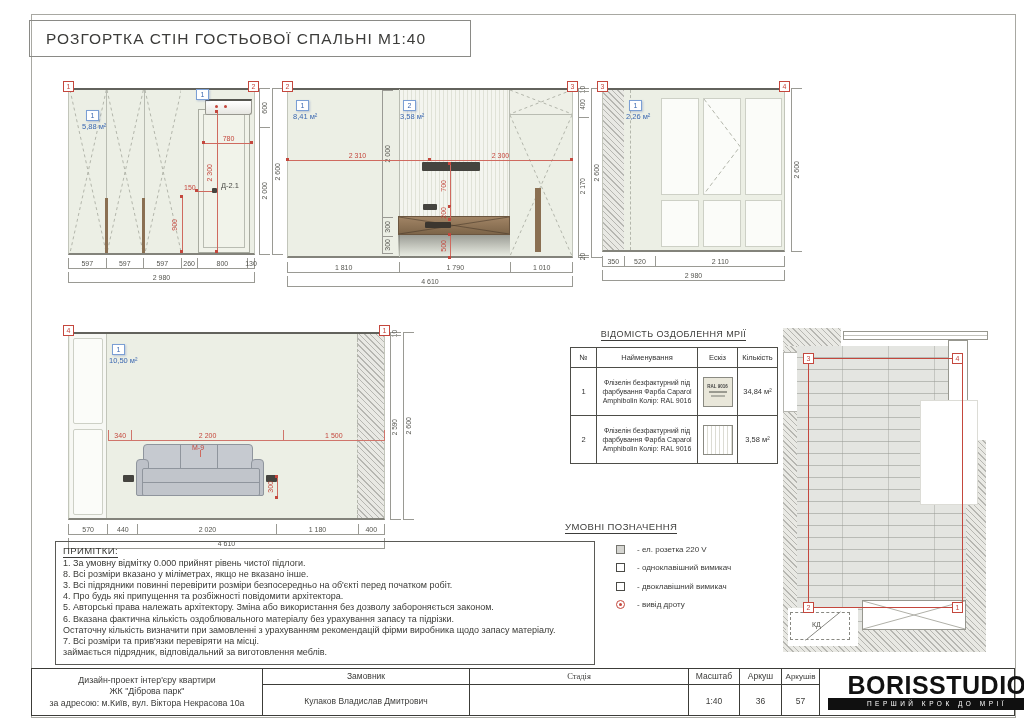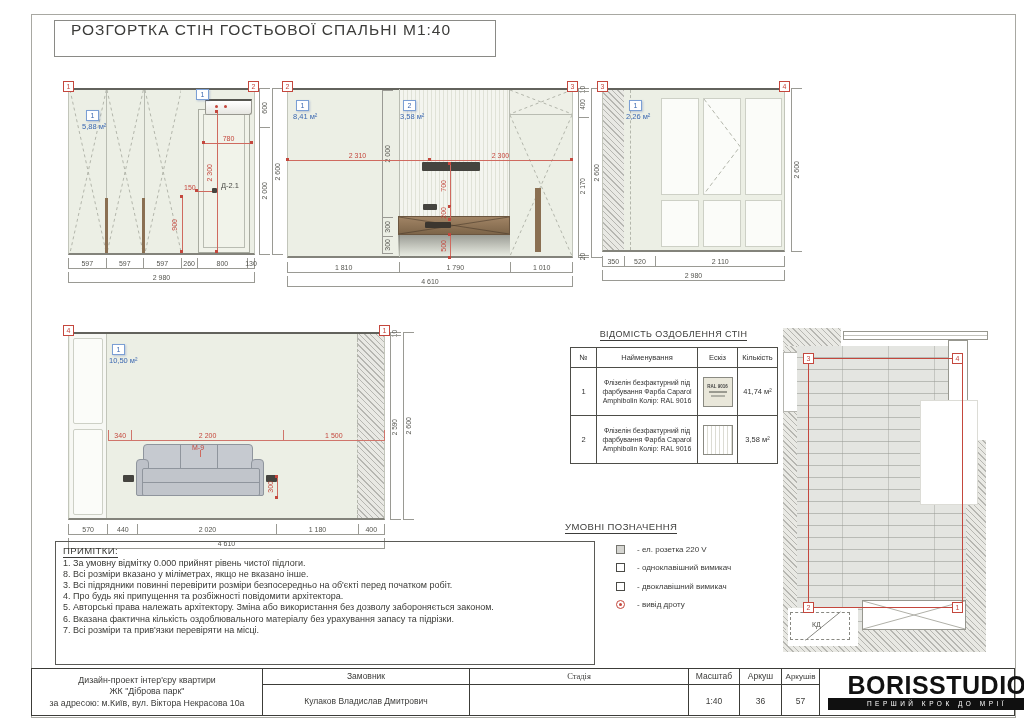--- a/index.html
+++ b/index.html
@@ -56,21 +56,21 @@
   .logo-big{font-size:25px;font-weight:700;letter-spacing:.5px;color:#111;text-align:center;line-height:26px;}
   .logo-bar{margin:0 8px;background:#101010;color:#fff;font-size:6.5px;letter-spacing:3.5px;text-align:center;line-height:12px;height:12px;}
 </style>
 </head>
 <body>
 
 <div id="sheet">
 
   <div class="frame" style="left:31px;top:14px;width:983px;height:702px;"></div>
 
-  <div class="abs" style="left:54px;top:20px;width:442px;height:37px;border:1px solid #8a8a86;box-sizing:border-box;display:flex;">
+  <div class="abs" style="left:29px;top:20px;width:442px;height:37px;border:1px solid #8a8a86;box-sizing:border-box;display:flex;align-items:center;">
     <span style="padding-left:16px;font-size:15.5px;letter-spacing:1px;color:#3c3c3a;">РОЗГОРТКА СТІН ГОСТЬОВОЇ СПАЛЬНІ М1:40</span>
   </div>
 
   <div>
     <div class="wall" style="left:68px;top:88px;width:187px;height:167px;"></div>
 
     <div class="abs" style="left:70px;top:90px;width:111px;height:163px;display:flex;">
       <div style="flex:1;position:relative;border-right:1px solid #b9bcb2;">
           <svg class="xsvg" viewBox="0 0 100 100" preserveAspectRatio="none">
             <line x1="0" y1="0" x2="100" y2="100"></line>
@@ -413,21 +413,21 @@
     </div>
     <div class="dimh" style="left:68px;top:538px;width:317px;">
       <div class="seg" style="width:317px;">
           <span>4 610</span>
         </div>
     </div>
   </div>
 
   <div>
     <div class="abs" style="left:570px;top:329px;width:207px;text-align:center;font-size:9px;">
-      <span class="utitle">ВІДОМІСТЬ ОЗДОБЛЕННЯ СТІН</span>
+      <span class="utitle">ВІДОМІСТЬ ОЗДОБЛЕННЯ МРІЇ</span>
     </div>
     <table class="sched" style="left:570px;top:347px;width:207px;">
       <colgroup>
           <col style="width:26px;">
           <col style="width:101px;">
           <col style="width:40px;">
           <col style="width:40px;">
         </colgroup>
       <tbody>
           <tr style="height:20px;">
@@ -439,21 +439,21 @@
       <tr style="height:48px;">
         <td>1</td>
         <td style="font-size:7px;line-height:1.3;">Флізелін безфактурний під фарбування Фарба Caparol Amphibolin Колір: RAL 9016</td>
         <td>
               <div class="swatch" style="background:#e9e7da;position:relative;">
           <div style="font-size:4.5px;font-weight:700;color:#444;padding-top:6px;text-align:center;">RAL 9016</div>
           <div style="margin:2px auto 0;width:18px;height:2px;background:#9a9a90;"></div>
           <div style="margin:2px auto 0;width:14px;height:2px;background:#b0b0a6;"></div>
         </div>
             </td>
-        <td>41,74 м²</td>
+        <td>34,84 м²</td>
       </tr>
       <tr style="height:48px;">
         <td>2</td>
         <td style="font-size:7px;line-height:1.3;">Флізелін безфактурний під фарбування Фарба Caparol Amphibolin Колір: RAL 9016</td>
         <td>
               <div class="swatch" style="background:repeating-linear-gradient(90deg,#ffffff 0 3px,#dcdcd4 3px 4px);"></div>
             </td>
         <td>3,58 м²</td>
       </tr>
     </tbody>
@@ -487,21 +487,23 @@
   </div>
 
   <div class="notes" style="left:55px;top:541px;width:540px;height:124px;">
     <div><span class="utitle" style="font-size:9.5px;">ПРИМІТКИ:</span></div>
     <div>1. За умовну відмітку 0.000 прийнят рівень чистої підлоги.</div>
     <div>8. Всі розміри вказано у міліметрах, якщо не вказано інше.</div>
     <div>3. Всі підрядники повинні перевірити розміри безпосередньо на об'єкті перед початком робіт.</div>
     <div>4. Про будь які припущення та розбіжності повідомити архітектора.</div>
     <div>5. Авторські права належать архітектору. Зміна або використання без дозволу забороняється законом.</div>
     <div>6. Вказана фактична кількість оздоблювального матеріалу без урахування запасу та підрізки.</div>
+    <div>Остаточну кількість визначити при замовленні з урахуванням рекомендацій фірми виробника щодо запасу матеріалу.</div>
     <div>7. Всі розміри та прив'язки перевіряти на місці.</div>
+    <div>займається підрядник, відповідальний за виготовлення меблів.</div>
   </div>
 
   <div>
     <div class="abs hatch" style="left:783px;top:328px;width:58px;height:18px;"></div>
     <div class="abs" style="left:843px;top:331px;width:145px;height:9px;background:#fff;border:1px solid #97978f;box-sizing:border-box;">
       <div style="position:absolute;left:0;right:0;top:3px;height:1px;background:#c2c2bc;"></div>
     </div>
     <div class="abs hatch" style="left:783px;top:346px;width:14px;height:286px;"></div>
     <div class="abs" style="left:783px;top:352px;width:22px;height:60px;background:#fff;border:1px solid #b5b5af;box-sizing:border-box;"></div>
     <div class="abs planks" style="left:797px;top:346px;width:170px;height:284px;"></div>

